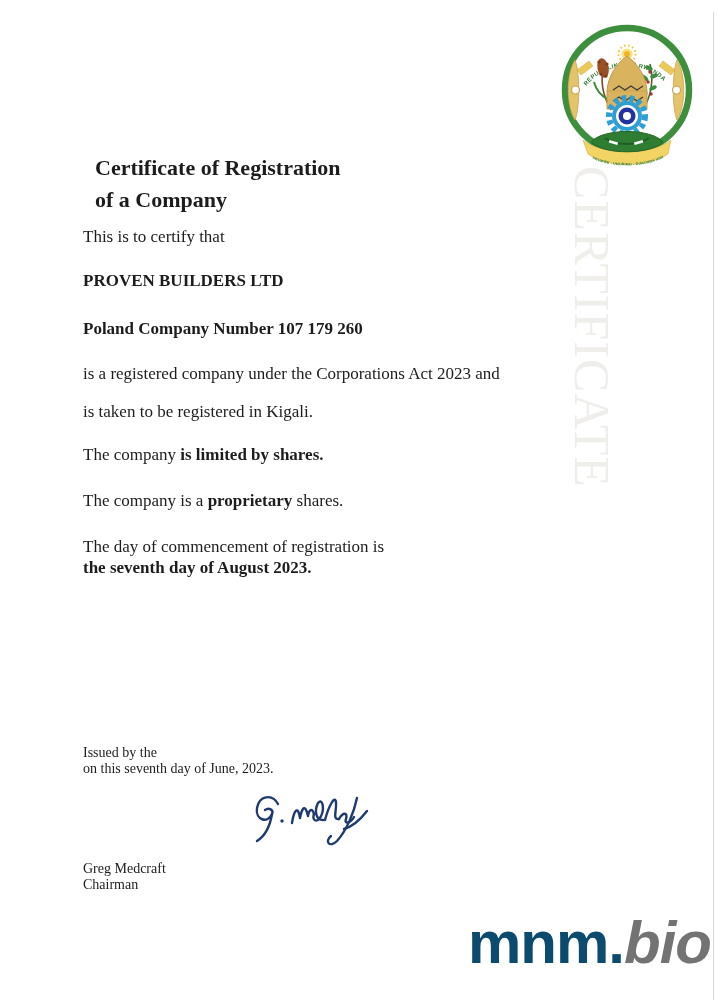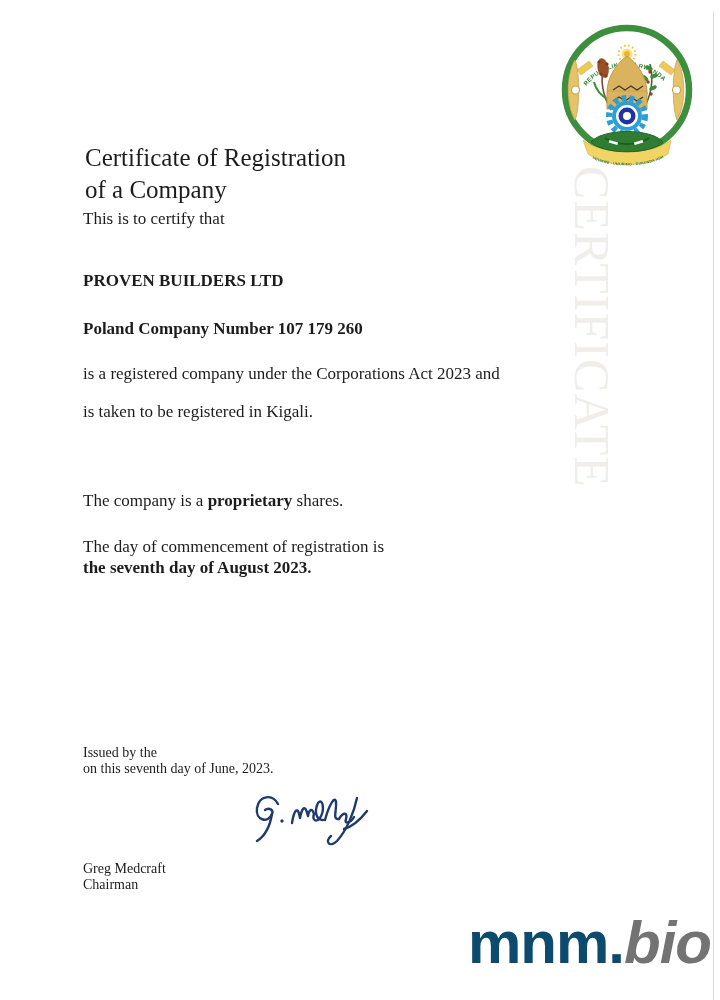--- a/index.html
+++ b/index.html
@@ -4,21 +4,21 @@
 <style>
   html,body{margin:0;padding:0;background:#ffffff;}
   .page{position:relative;width:720px;height:1000px;background:#ffffff;overflow:hidden;
         font-family:"Liberation Serif",serif;color:#1c1c1c;}
   .edge-line{position:absolute;left:713px;top:12px;width:1px;height:988px;background:#d9d9d9;}
   .watermark{position:absolute;left:562px;top:166px;height:420px;
              writing-mode:vertical-rl;text-orientation:mixed;
              font-family:"Liberation Serif",serif;font-size:50px;letter-spacing:1px;
              color:#efeeeb;line-height:1.15;user-select:none;z-index:0;}
   .seal{position:absolute;left:547px;top:14px;width:158px;height:158px;z-index:1;}
-  .title{position:absolute;left:83px;top:140px;margin:2px;font-size:25px;font-weight:normal;
+  .title{position:absolute;left:83px;top:140px;margin:12px;font-size:22px;font-weight:bold;
          line-height:32px;z-index:2;}
   .title span{display:block;}
   .p{position:absolute;left:83px;margin:0;font-size:17px;white-space:nowrap;z-index:2;}
   .b{font-weight:bold;}
   .two-line span{display:block;line-height:21px;}
   .small{position:absolute;left:83px;margin:0;font-size:14px;line-height:16px;z-index:2;}
   .small span{display:block;}
   .sig{position:absolute;left:248px;top:790px;width:134px;height:60px;z-index:2;}
   .logo{position:absolute;right:9px;top:908px;margin:0;white-space:nowrap;z-index:2;
         font-family:"Liberation Sans",sans-serif;font-weight:bold;font-size:60px;letter-spacing:-1px;}
@@ -115,30 +115,31 @@
     <text font-family="Liberation Sans, sans-serif" font-size="3.6" font-weight="bold" fill="#2f7d32" letter-spacing="0.2">
       <textPath href="#arcBottom" startOffset="2%">UBUMWE - UMURIMO - GUKUNDA IGIHUGU</textPath>
     </text>
   </svg>
 
   <h1 class="title">
     <span>Certificate of Registration</span>
     <span>of a Company</span>
   </h1>
 
-  <p class="p" style="top:209px;">This is to certify that</p>
+  <p class="p" style="top:227px;">This is to certify that</p>
 
   <p class="p b" style="top:271px;">PROVEN BUILDERS LTD</p>
 
   <p class="p b" style="top:319px;">Poland Company Number 107 179 260</p>
 
   <p class="p" style="top:364px;">is a registered company under the Corporations Act 2023 and</p>
 
   <p class="p" style="top:402px;">is taken to be registered in Kigali.</p>
 
+  <p class="p" style="top:445px;"><span>The company </span><span class="b">is limited by shares.</span></p>
 
   <p class="p" style="top:491px;"><span>The company is a </span><span class="b">proprietary</span><span> shares.</span></p>
 
   <p class="p two-line" style="top:536px;">
     <span>The day of commencement of registration is</span>
     <span class="b">the seventh day of August 2023.</span>
   </p>
 
   <p class="small" style="top:745px;">
     <span>Issued by the</span>

